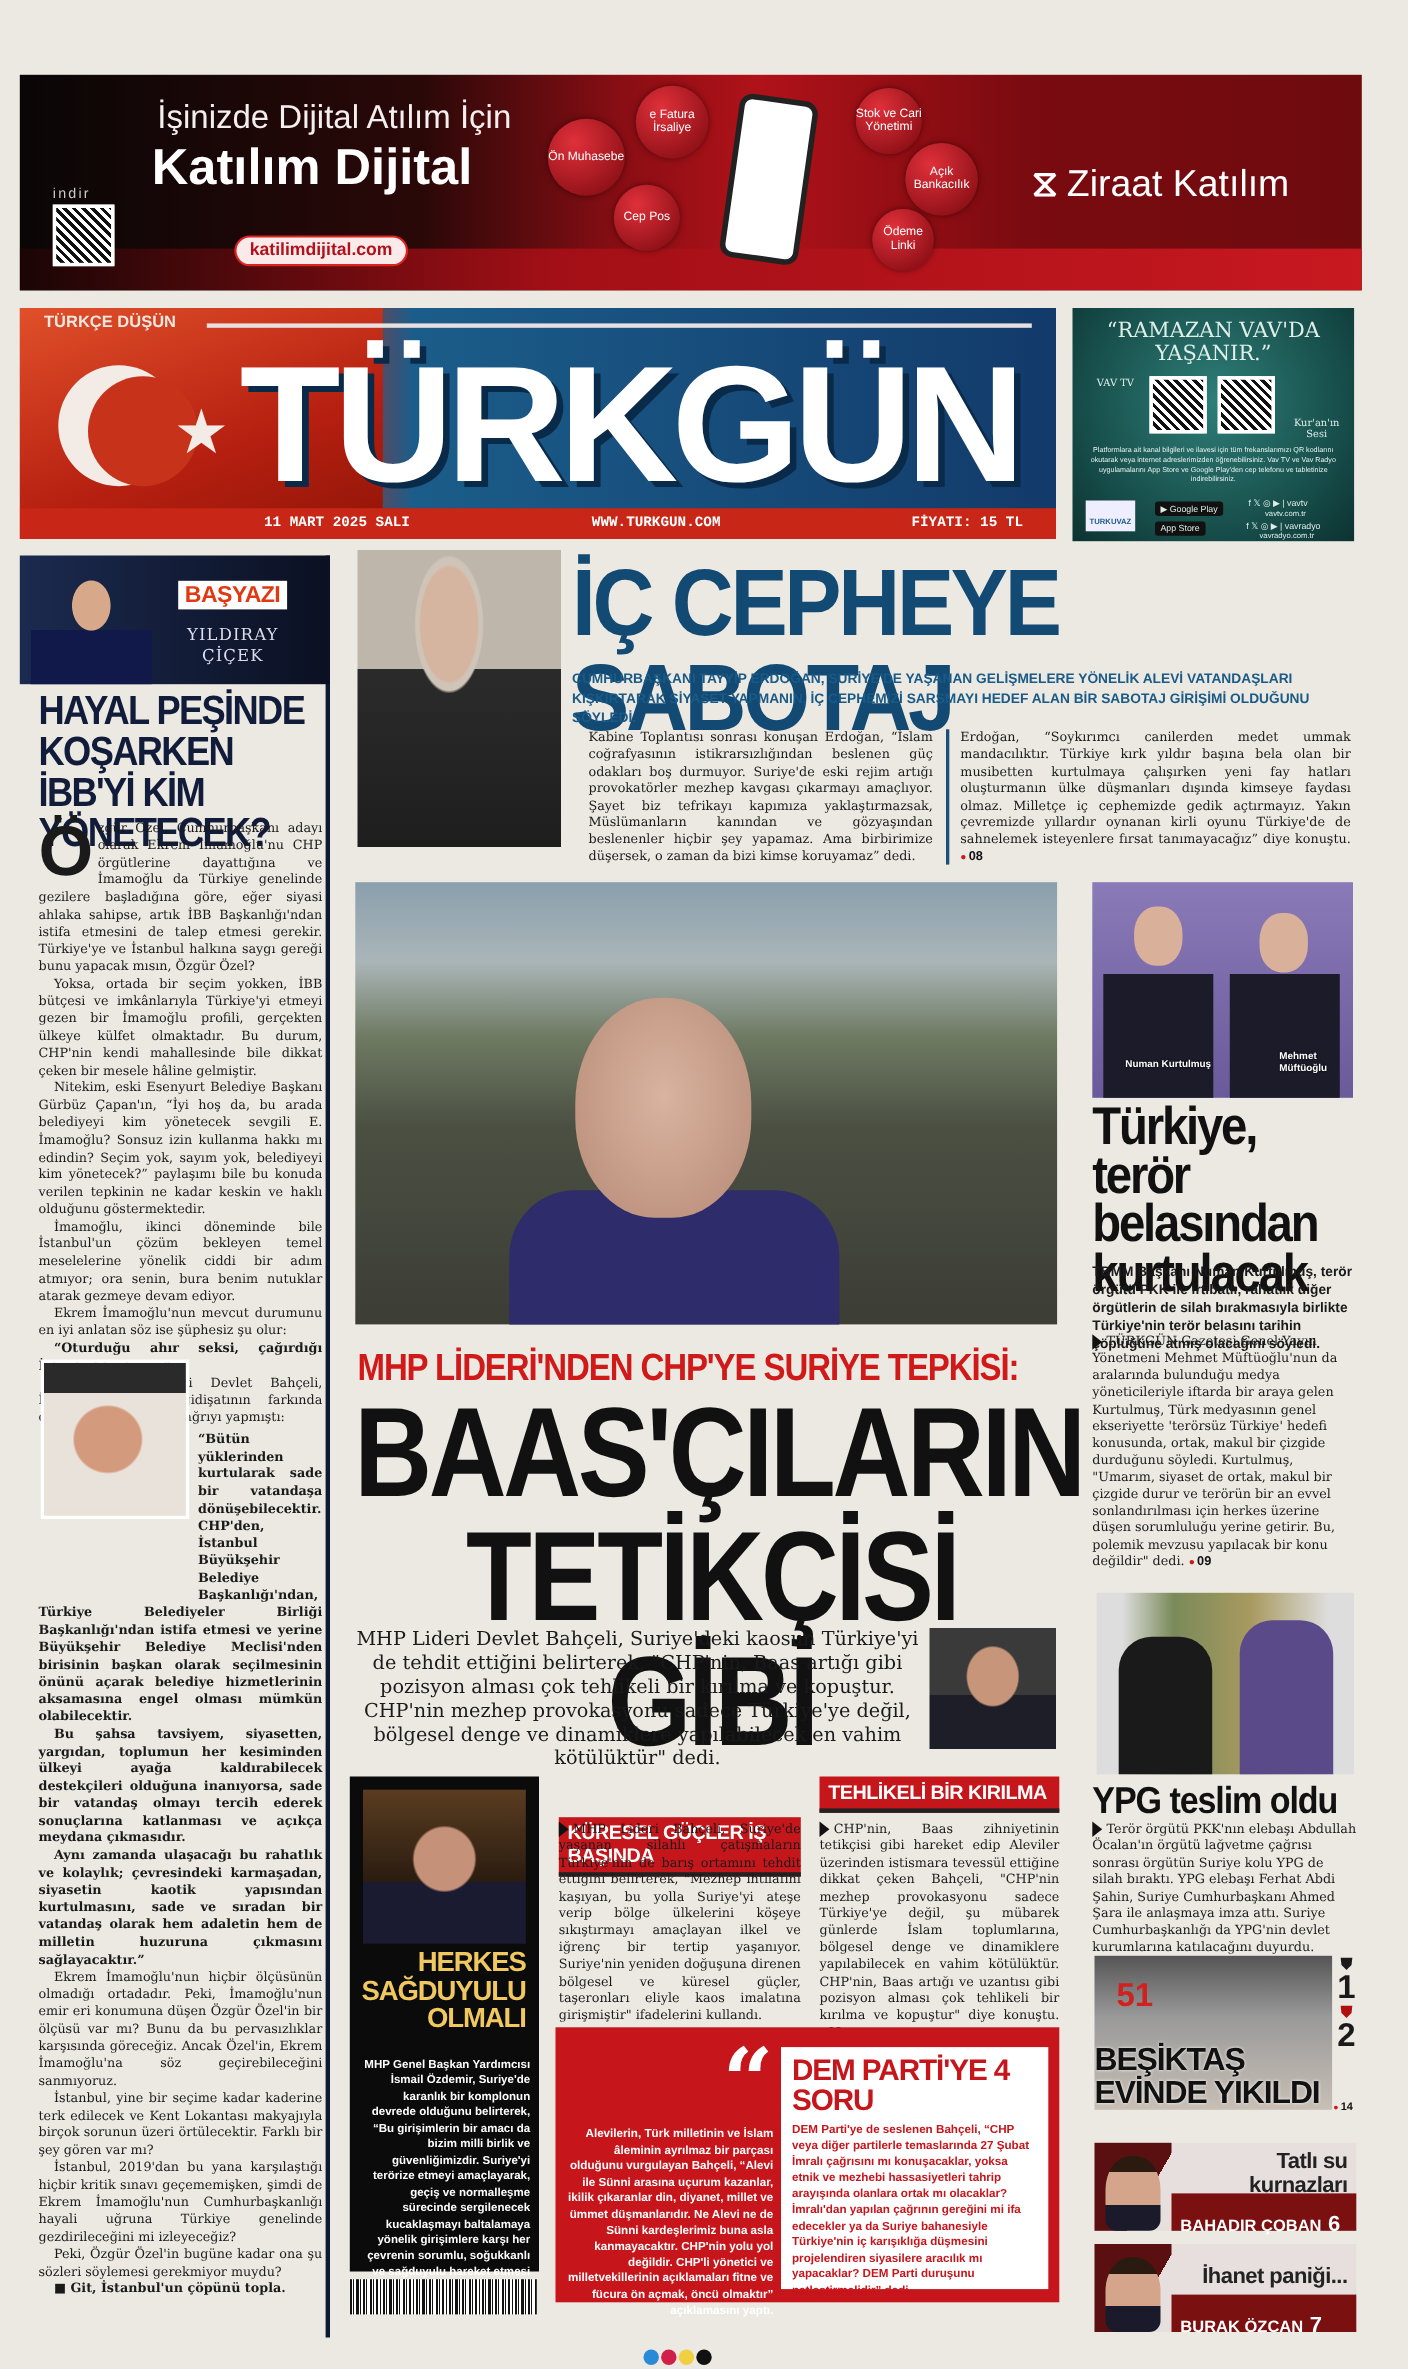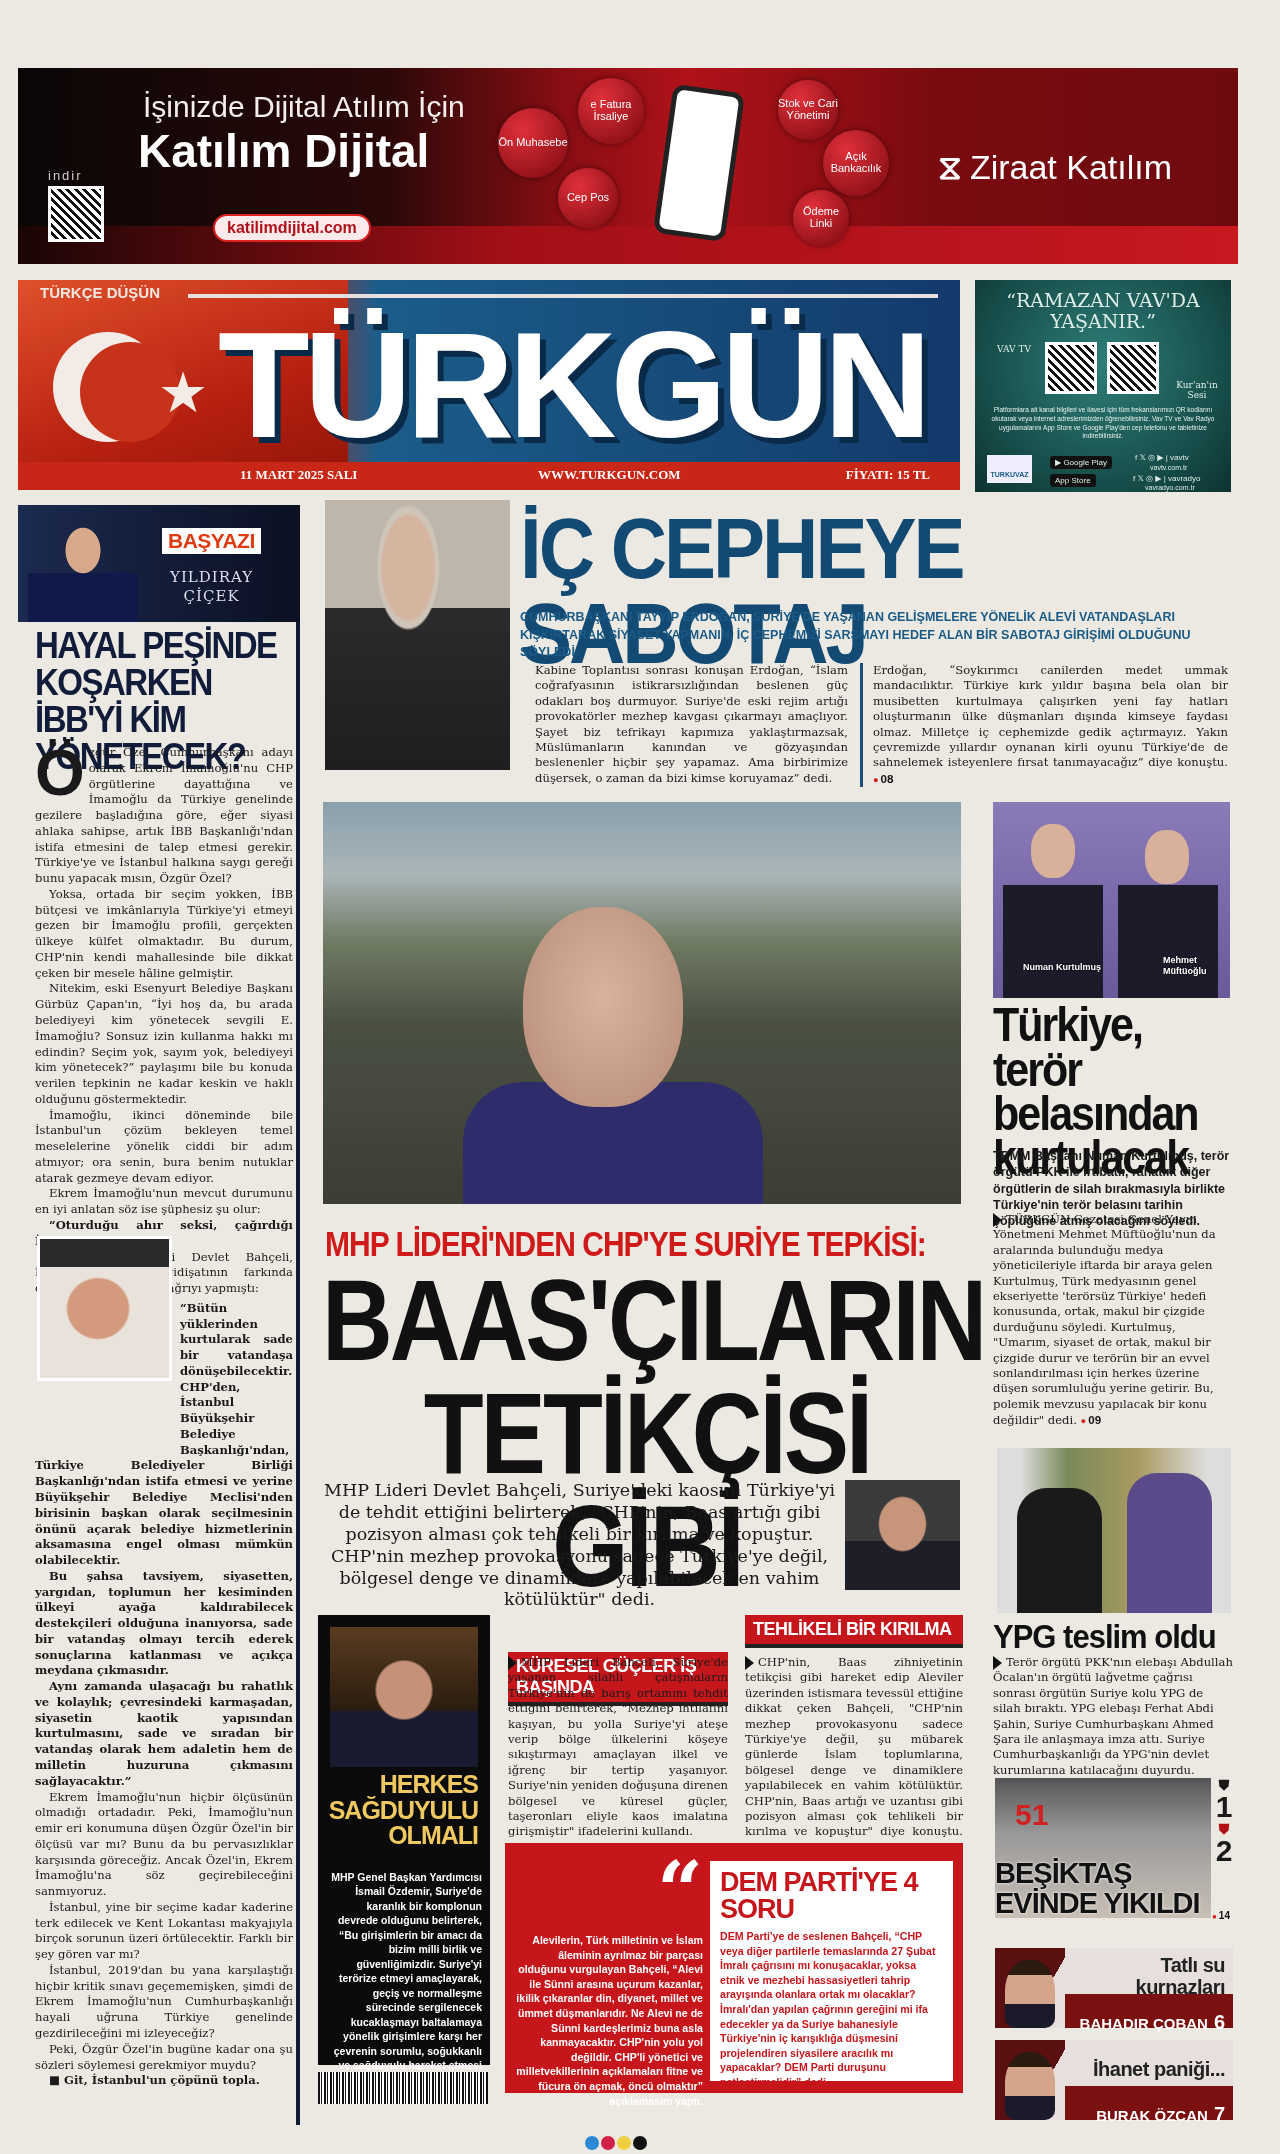--- a/index.html
+++ b/index.html
@@ -19,21 +19,21 @@
 
 #mast{left:18px;top:280px;width:942px;height:210px;background:linear-gradient(90deg,#c42a16 0%,#c42a16 28%,#1b5d8a 38%,#123a6a 100%);overflow:hidden}
 #mast .flagbg{position:absolute;left:0;top:0;width:330px;height:210px;background:linear-gradient(160deg,#e0502a,#b51f10 60%,#8f1508)}
 #mast .crescent{left:35px;top:52px;width:110px;height:110px;border-radius:50%;background:#f3ece6}
 #mast .crescent2{left:62px;top:62px;width:100px;height:100px;border-radius:50%;background:#c7321a}
 #mast .star{left:140px;top:80px;font-size:56px;color:#f3ece6}
 #mast .tag{left:22px;top:4px;color:#f0e8e0;font-size:15px;font-family:"Liberation Sans",sans-serif;font-weight:bold}
 #mast .rule{left:170px;top:14px;width:750px;height:4px;background:#e8e0e0}
 #mast .logo{left:200px;top:30px;font-size:150px;color:#fff;font-family:"Liberation Sans",sans-serif;font-weight:bold;letter-spacing:-6px;line-height:1;text-shadow:6px 6px 0 #0a2a4a}
 #mast .strip{position:absolute;left:0;right:0;bottom:0;height:28px;background:#c82616}
-#mast .strip span{position:absolute;top:5px;color:#fff;font-size:13px;font-family:Liberation Serif, serif;font-weight:bold}
+#mast .strip span{position:absolute;top:5px;color:#fff;font-size:13px;font-family:Liberation Mono, monospace;font-weight:bold}
 #vav{left:975px;top:280px;width:256px;height:212px;background:radial-gradient(circle at 50% 40%,#2f7e78,#154a47 70%,#0c3230);color:#dfeee9;text-align:center}
 #vav .t{font-size:19px;line-height:1.1;margin-top:10px}
 #vav .qa{position:absolute;top:62px;width:52px;height:52px}
 #vav .small{position:absolute;left:15px;top:126px;width:226px;font-size:6.5px;line-height:1.35;color:#e8f3ef;font-family:"Liberation Sans",sans-serif}
 #vav .soc{position:absolute;font-size:8px;font-family:"Liberation Sans",sans-serif}
 
 #erdpic{left:325px;top:500px;width:185px;height:270px;background:radial-gradient(ellipse at 45% 25%,#d6b5a0 0 18%,#cfc4b8 19% 21%,transparent 22%),linear-gradient(180deg,#bfb6ab 0,#bfb6ab 40%,#2b2b2b 40%,#1e1e1e 100%)}
 #h1{left:520px;top:505px;font-size:78px;color:#124a74;font-family:"Liberation Sans",sans-serif;font-weight:bold;letter-spacing:-3px;line-height:1;transform:scaleY(1.1);transform-origin:top left}
 #h1sub{left:520px;top:609px;width:700px;font-size:12.5px;color:#1a5a86;font-family:"Liberation Sans",sans-serif;font-weight:bold;line-height:1.4}
 .bodycol{font-size:11.6px;line-height:1.33;text-align:justify}
@@ -93,21 +93,21 @@
 #rpic2 .m2{position:absolute;left:130px;bottom:0;width:85px;height:140px;background:#5a4a8a;border-radius:30px 30px 0 0}
 #rhead2{left:993px;top:1617px;font-size:31px;color:#111;font-family:"Liberation Sans",sans-serif;font-weight:bold;letter-spacing:-1px;transform:scaleY(1.1);transform-origin:top left}
 #rbody2{left:993px;top:1655px;width:240px;font-size:11.6px;line-height:1.33}
 #rpic3{left:995px;top:1778px;width:216px;height:140px;background:linear-gradient(180deg,#555 0,#9a9a9a 40%,#c8bfb5 100%)}
 #score{left:1213px;top:1778px;width:22px;height:140px;text-align:center;font-family:"Liberation Sans",sans-serif;font-weight:bold;font-size:30px;line-height:1}
 #rhead3{left:995px;top:1858px;font-size:29px;line-height:1.05;color:#111;font-family:"Liberation Sans",sans-serif;font-weight:bold;letter-spacing:-1px;text-shadow:0 0 3px #fff}
 .colbox{position:absolute;left:995px;width:238px;height:80px;background:#e6dfdd}
 .colbox .ph{position:absolute;left:0;top:0;width:70px;height:80px;background:linear-gradient(120deg,#5a1010 0 65%,transparent 65%)}
 .colbox .face{position:absolute;left:10px;top:12px;width:50px;height:68px;border-radius:45% 45% 10px 10px;background:linear-gradient(180deg,#2a1a10 0 22%,#d4a58a 22% 65%,#1a1a2a 65%)}
 .colbox .t{position:absolute;right:8px;top:6px;text-align:right;font-size:20px;line-height:1.1;font-family:"Liberation Sans",sans-serif;font-weight:bold;color:#222;letter-spacing:-.5px}
-.colbox .bar{position:absolute;left:70px;right:0;bottom:0;height:20px;background:#7a1010;color:#fff;font-family:"Liberation Sans",sans-serif;font-weight:bold;font-size:15px;text-align:right;padding:17px 8px}
+.colbox .bar{position:absolute;left:70px;right:0;bottom:0;height:20px;background:#7a1010;color:#fff;font-family:"Liberation Sans",sans-serif;font-weight:bold;font-size:15px;text-align:left;padding:17px 8px}
 .colbox .bar b{font-size:20px;margin-left:6px}
 .ref{color:#111;font-family:"Liberation Sans",sans-serif;font-weight:bold}
 .ref:before{content:"●";color:#d01a1a;margin-right:2px;font-size:.8em}
 </style>
 </head>
 <body>
 
 <div id="ad" class="abs">
   <div class="floor"></div>
   <div class="abs indir">indir</div>

